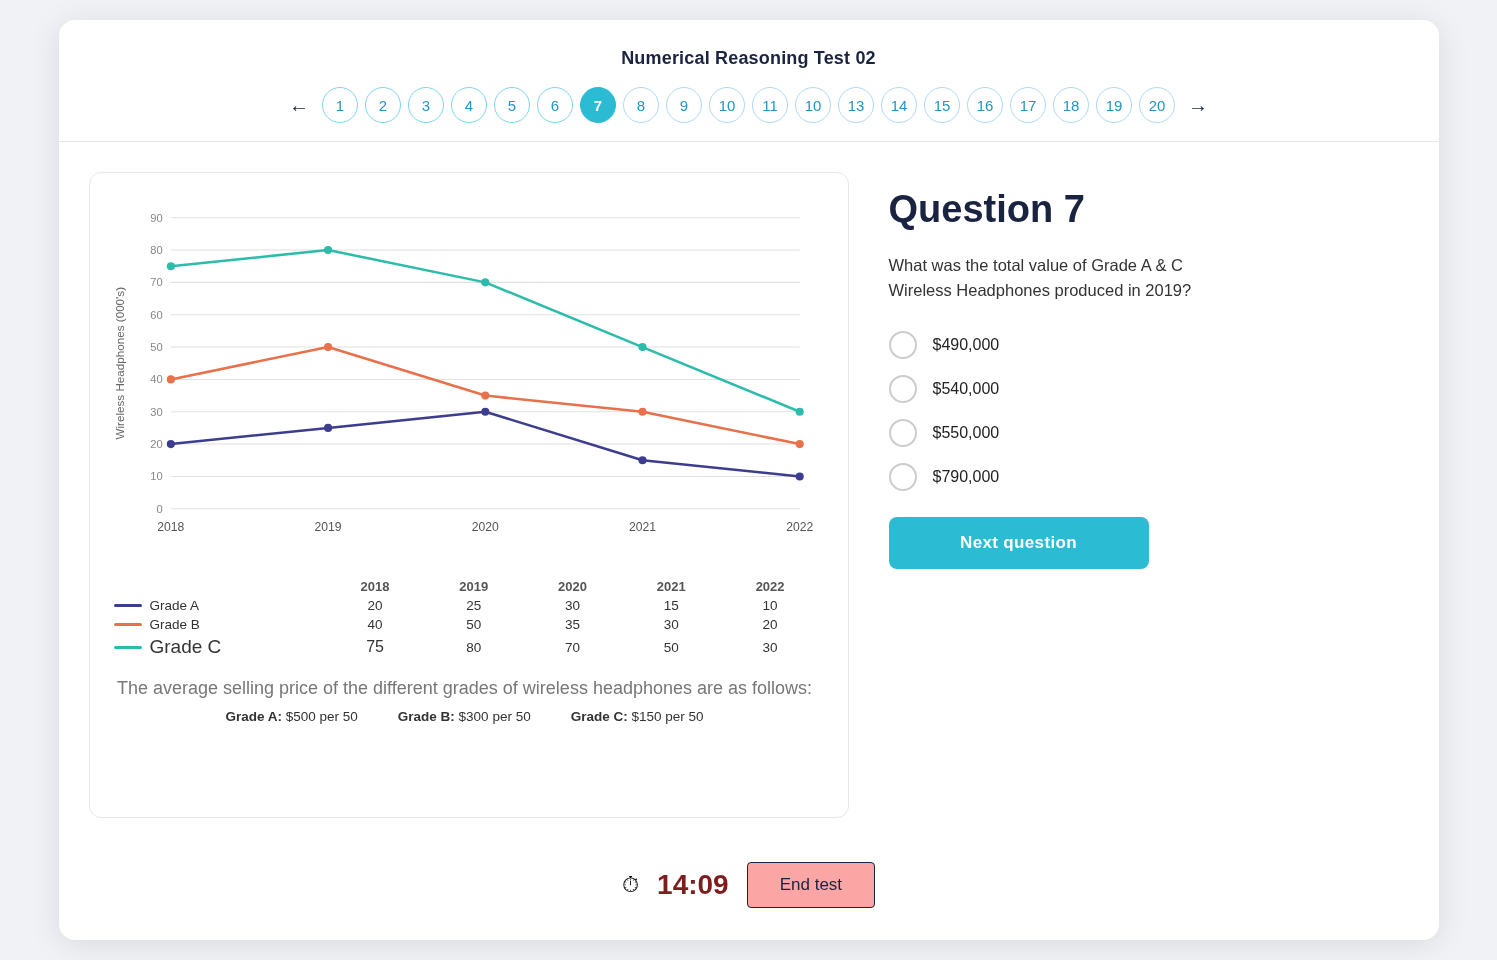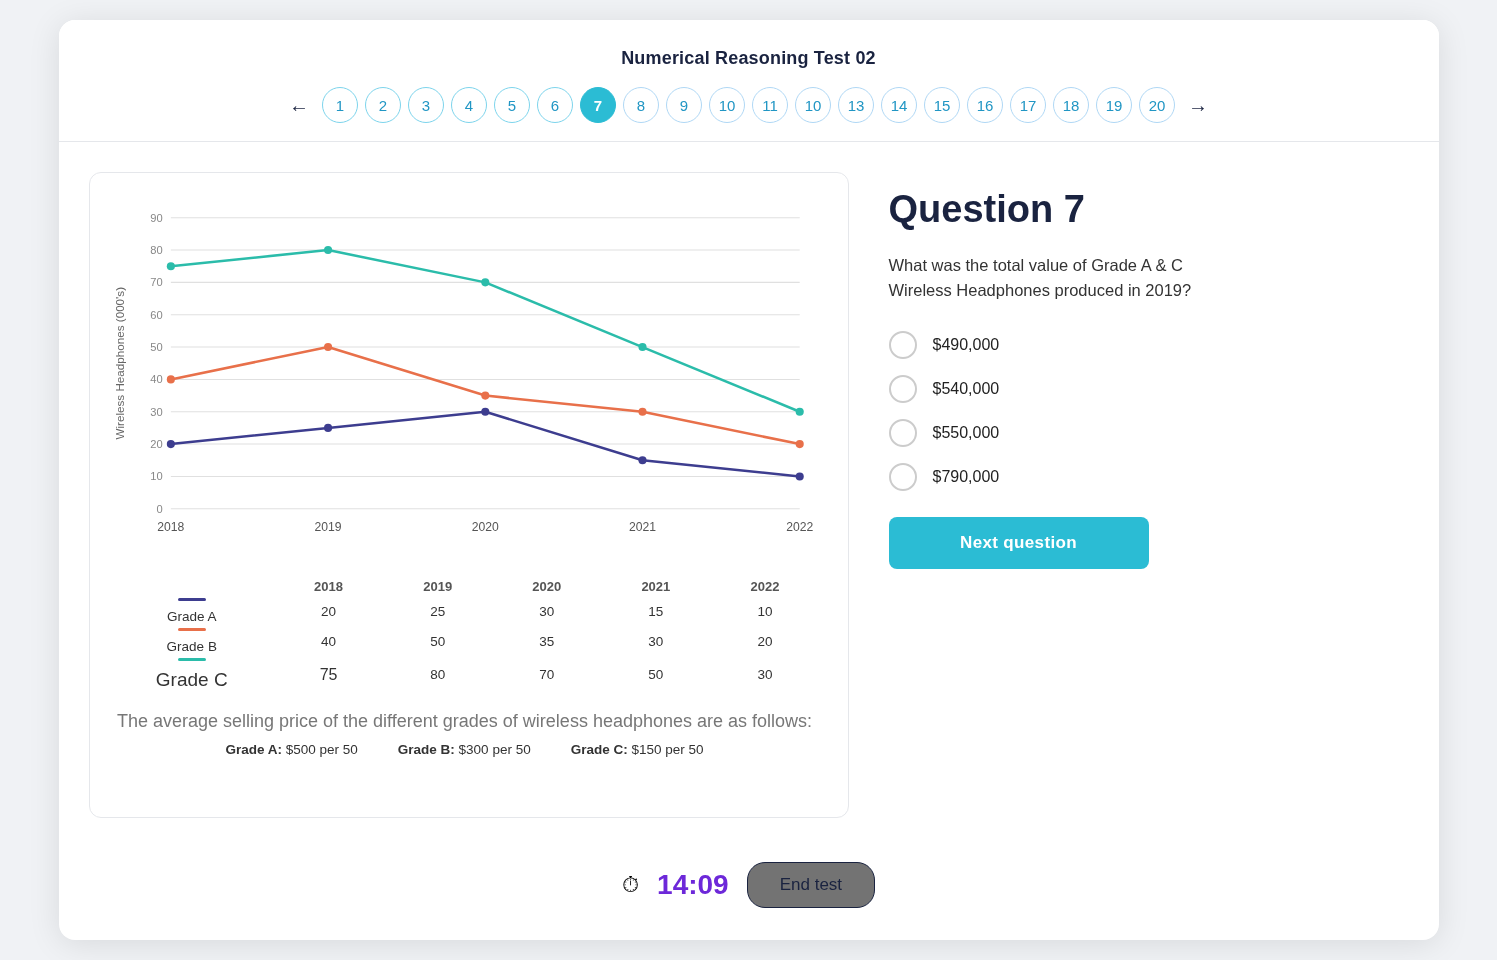--- a/index.html
+++ b/index.html
@@ -108,21 +108,20 @@
     }
     .legend-table table {
       width: 100%;
       border-collapse: collapse;
       font-size: 13.5px;
       color: #333;
     }
     .legend-table td {
       padding: 2px 10px;
       text-align: center;
-      flex-direction: column;
     }
     .legend-table td:first-child {
       text-align: left;
       padding-left: 0;
       display: flex;
       align-items: center;
       gap: 8px;
     }
     .legend-line {
       display: inline-block;
@@ -215,27 +214,27 @@
       gap: 18px;
       padding: 28px 0 32px 0;
       margin-top: 16px;
     }
     .timer-icon {
       font-size: 22px;
     }
     .timer-text {
       font-size: 28px;
       font-weight: 700;
-      color: #6d28d9;
+      color: #7f1d1d;
     }
     .end-test-btn {
       border: 1.5px solid #1a2340;
-      background: #737373;
+      background: #fca5a5;
       color: #1a2340;
-      border-radius: 18px;
+      border-radius: 4px;
       padding: 12px 32px;
       font-size: 17px;
       font-weight: 500;
       cursor: pointer;
     }
     
     .y-axis-label {
       font-size: 11px;
       fill: #888;
     }

